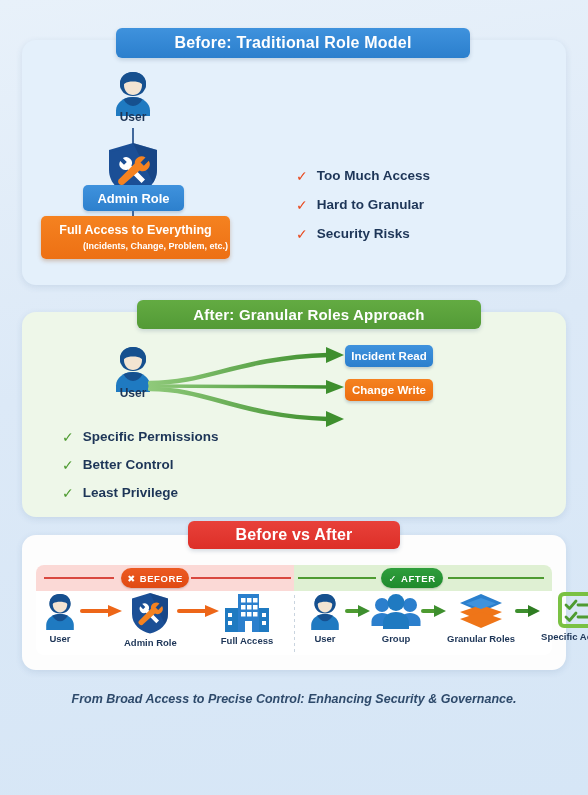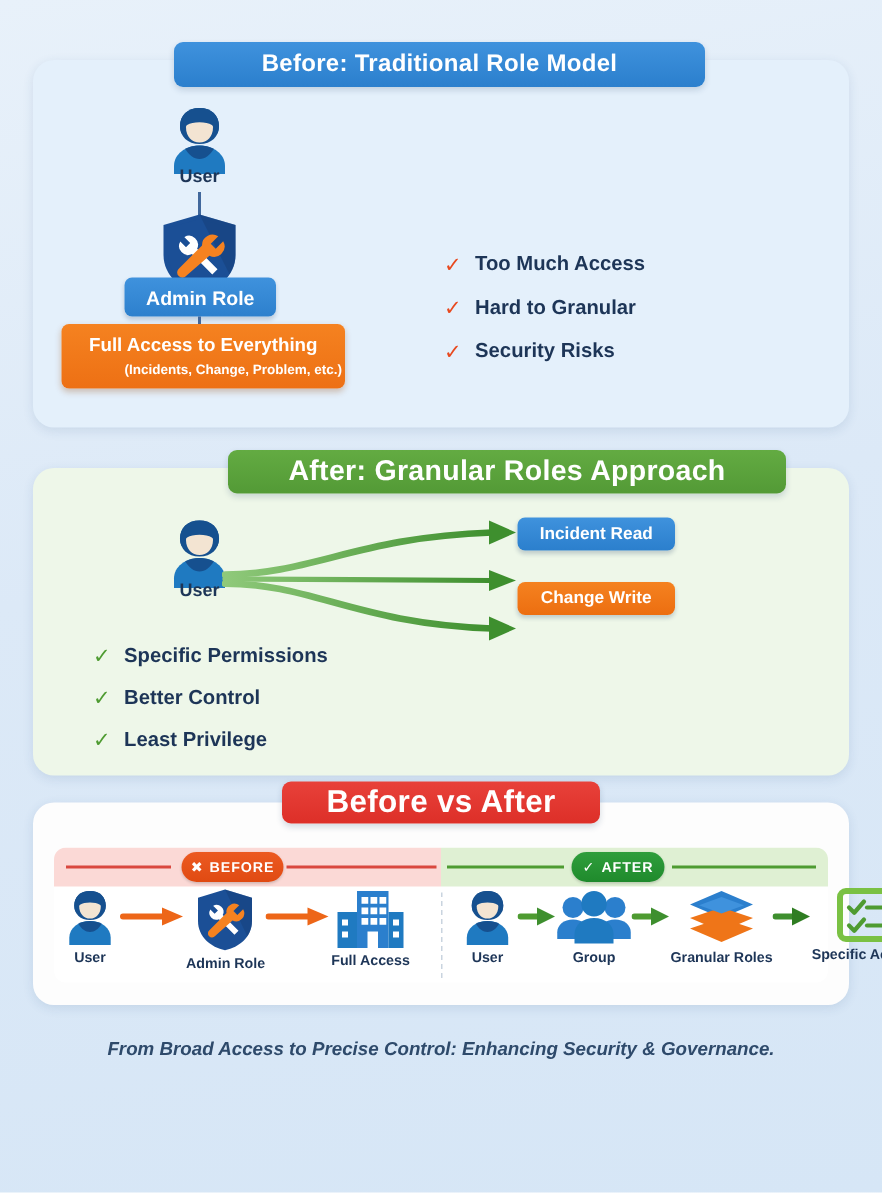--- a/index.html
+++ b/index.html
@@ -22,23 +22,23 @@
   
   .banner{
     position:absolute;border-radius:6px;color:#fff;
     font-weight:bold;text-align:center;
     display:flex;align-items:center;justify-content:center;
     box-shadow:0 2px 4px rgba(30,60,100,.18);
     letter-spacing:.2px;
   }
   .banner1{left:116px;top:28px;width:354px;height:30px;font-size:16px;
            background:linear-gradient(180deg,#3f92dd 0%,#2b7fcd 100%);border-radius:6px;}
-  .banner2{left:152px;top:300px;width:372px;height:29px;font-size:19px;
+  .banner2{left:137px;top:300px;width:344px;height:29px;font-size:15px;
            background:linear-gradient(180deg,#63ab42 0%,#539a36 100%);}
-  .banner3{left:188px;top:521px;width:212px;height:28px;font-size:21px;
+  .banner3{left:188px;top:521px;width:212px;height:28px;font-size:16px;
            background:linear-gradient(180deg,#e8413a 0%,#dd2f28 100%);}
 
   
   .s1-user{position:absolute;left:109px;top:70px;width:48px;height:46px;}
   .lbl{position:absolute;font-weight:bold;color:#1d3557;text-align:center;}
   .s1-user-lbl{left:99px;top:110px;width:68px;font-size:12px;}
 
   .arrow-v{position:absolute;background:#41689c;}
   .s1-arrowline{left:132px;top:128px;width:2px;height:22px;}
   .s1-arrowhead{position:absolute;left:127px;top:148px;width:0;height:0;
@@ -73,23 +73,23 @@
   .bullet .ck{font-size:14px;font-weight:bold;margin-right:9px;line-height:1;}
   .bullet .bt{font-size:13.5px;font-weight:bold;color:#1d3557;}
   .ck-red{color:#e8491e;}
   .ck-green{color:#4e9b31;}
 
   
   .s2-user{position:absolute;left:108px;top:345px;width:50px;height:47px;}
   .s2-user-lbl{left:99px;top:386px;width:68px;font-size:12px;}
   .s2-arrows{position:absolute;left:148px;top:342px;width:200px;height:92px;}
   .s2-badges{position:absolute;left:345px;top:345px;width:105px;}
-  .badge{width:105px;height:22px;border-radius:5px;color:#fff;font-weight:bold;
+  .badge{width:88px;height:22px;border-radius:5px;color:#fff;font-weight:bold;
      font-size:11.5px;display:flex;align-items:center;justify-content:center;
-     box-shadow:0 2px 3px rgba(30,60,100,.22);margin-bottom:21px;}
+     box-shadow:0 2px 3px rgba(30,60,100,.22);margin-bottom:12px;}
   .bg-blue{background:linear-gradient(180deg,#3f92dd 0%,#2b7fcd 100%);}
   .bg-orange{background:linear-gradient(180deg,#f58220 0%,#ec6e10 100%);}
   .b2{left:62px;top:429px;}
   .b2 .bullet{margin-bottom:13px;}
 
   
   .strip{position:absolute;left:36px;top:565px;width:516px;height:90px;
          border-radius:8px;overflow:hidden;background:#fff;}
   .strip-head{position:absolute;left:0;top:0;width:100%;height:26px;display:flex;}
   .strip-head .lh{width:50%;height:100%;background:#fbd9d6;}

